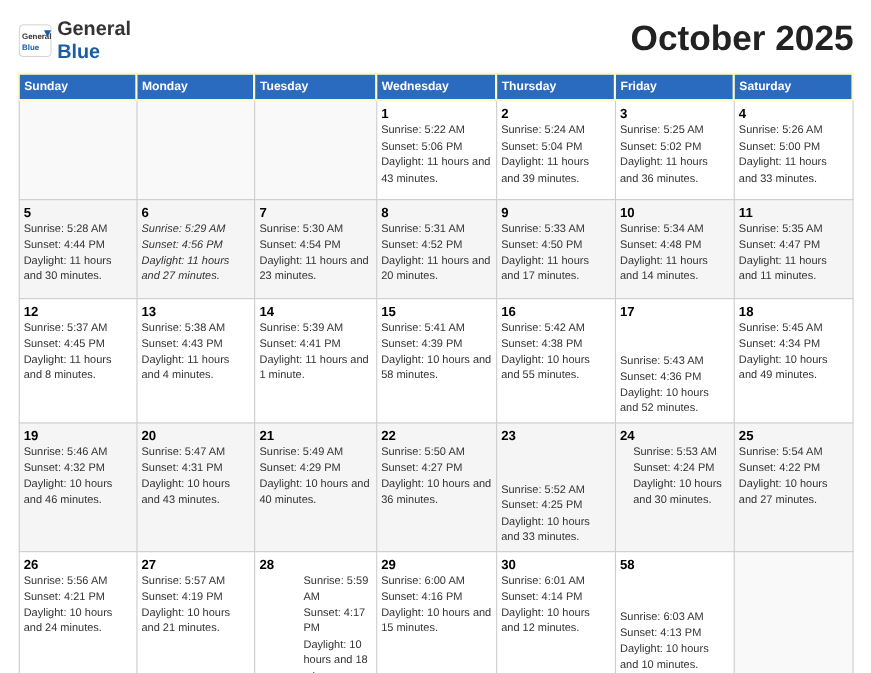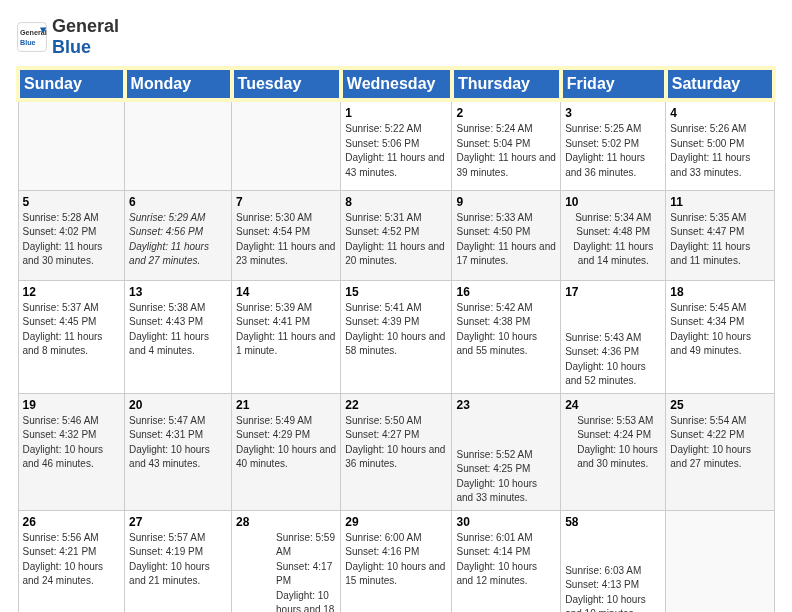--- a/index.html
+++ b/index.html
@@ -46,23 +46,23 @@
       border-collapse: collapse;
       font-size: 10.5px;
     }
     thead tr {
       background-color: #2a6bbf;
       color: #fff;
     }
     thead th {
       padding: 5px 4px;
       text-align: left;
-      font-size: 16px;
+      font-size: 11px;
       font-weight: bold;
-      border: 4px solid #fef9c3;
+      border: 2px solid #fef9c3;
     }
     tbody td {
       border: 1px solid #ccc;
       padding: 4px 4px;
       vertical-align: top;
       height: 90px;
       width: 113px;
       background: #fff;
     }
     tbody tr:nth-child(even) td {
@@ -93,20 +93,21 @@
       <text x="5" y="18" font-size="9" font-weight="bold" fill="#333">General</text>
       <text x="5" y="30" font-size="9" font-weight="bold" fill="#1a5ca8">Blue</text>
       <polygon points="30,8 38,8 34,16" fill="#1a5ca8"></polygon>
     </svg>
     <div>
       <span class="logo-general">General</span><br>
       <span class="logo-blue">Blue</span>
     </div>
   </div>
   <div class="title-block">
+    <div class="month-title">October 2025</div>
   </div>
 </div>
 
 <table>
   <thead>
     <tr>
     <th>Sunday</th>
         <th>Monday</th>
         <th>Tuesday</th>
         <th>Wednesday</th>
@@ -142,21 +143,21 @@
           <span class="day-number">4</span>
           <div class="day-info" style="white-space: pre-line;">Sunrise: 5:26 AM
 Sunset: 5:00 PM
 Daylight: 11 hours and 33 minutes.</div>
         </td>
       </tr>
       <tr>
         <td>
           <span class="day-number">5</span>
           <div class="day-info" style="white-space: pre-line;">Sunrise: 5:28 AM
-Sunset: 4:02 PM
+Sunset: 4:44 PM
 Daylight: 11 hours and 30 minutes.</div>
         </td>
         <td>
           <span class="day-number">6</span>
           <div class="day-info" style="white-space: pre-line; font-style: italic;">Sunrise: 5:29 AM
 Sunset: 4:56 PM
 Daylight: 11 hours and 27 minutes.</div>
         </td>
         <td>
           <span class="day-number">7</span>
@@ -171,21 +172,21 @@
 Daylight: 11 hours and 20 minutes.</div>
         </td>
         <td>
           <span class="day-number">9</span>
           <div class="day-info" style="white-space: pre-line;">Sunrise: 5:33 AM
 Sunset: 4:50 PM
 Daylight: 11 hours and 17 minutes.</div>
         </td>
         <td>
           <span class="day-number">10</span>
-          <div class="day-info" style="white-space: pre-line; text-align: center;">Sunrise: 5:34 AM
+          <div class="day-info" style="white-space: pre-line;">Sunrise: 5:34 AM
 Sunset: 4:48 PM
 Daylight: 11 hours and 14 minutes.</div>
         </td>
         <td>
           <span class="day-number">11</span>
           <div class="day-info" style="white-space: pre-line;">Sunrise: 5:35 AM
 Sunset: 4:47 PM
 Daylight: 11 hours and 11 minutes.</div>
         </td>
       </tr>

